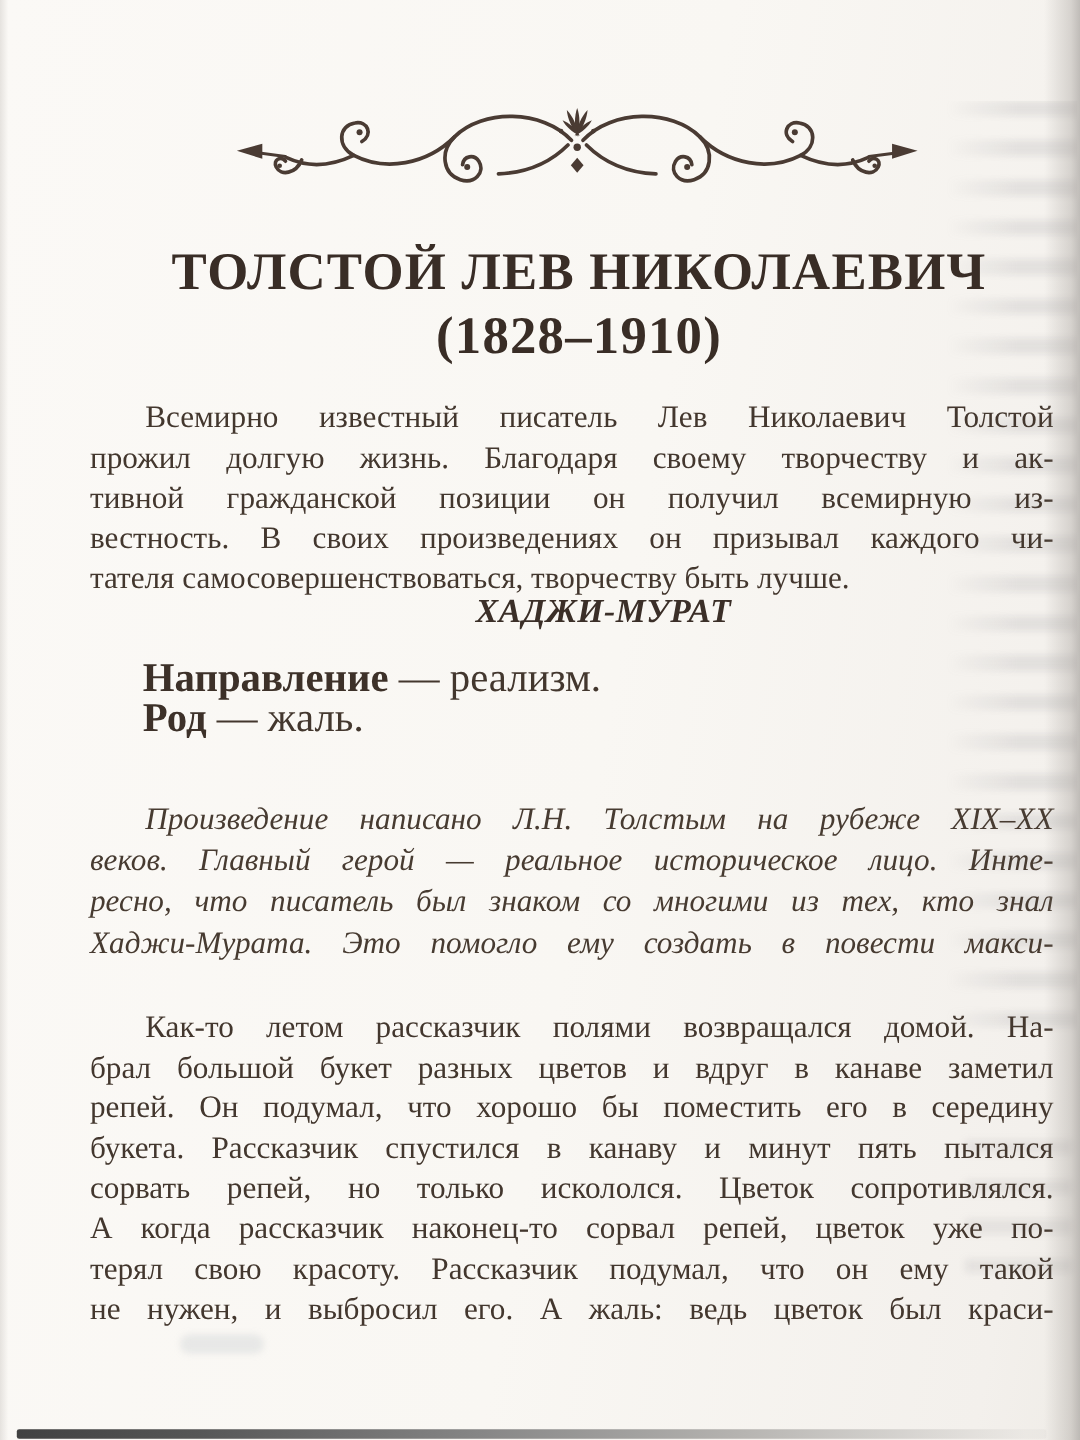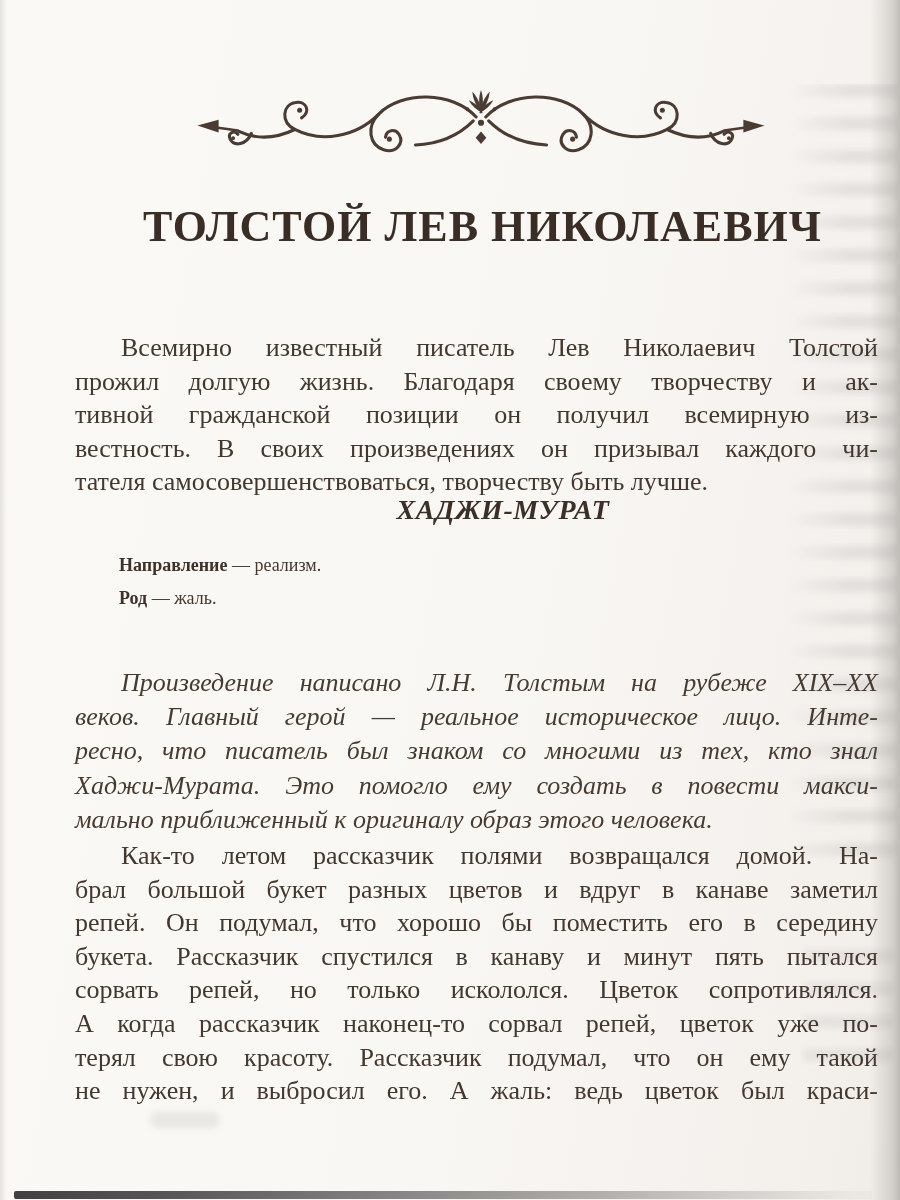--- a/index.html
+++ b/index.html
@@ -62,21 +62,21 @@
   .analysis .text-line{ line-height:34.2px; }
   .summary { top:839px; }
   .summary .text-line { line-height:33.6px; }
   
   .heading {
     position:absolute; left:75px; top:494px; width:856px; margin:0;
     text-align:center; font-size:28px; font-weight:bold; font-style:italic;
     letter-spacing:0.5px; color:#3b2f28;
   }
   
-  .terms { position:absolute; left:119px; top:549px; font-size:18px; }
+  .terms { position:absolute; left:119px; top:549px; font-size:34px; }
   .term-row { line-height:33px; }
   .term-row b { font-weight:bold; color:#3d3129; }
 </style>
 </head>
 <body>
 
 <div class="scan">
 
   <div class="ghost-col"></div>
   <div class="ghost-bottom"></div>
@@ -110,20 +110,21 @@
           <circle cx="-14" cy="-2" r="2"></circle>
         </g>
         <circle cx="0" cy="36" r="3.2"></circle>
         <path d="M0,45 L5.5,51.5 L0,58 L-5.5,51.5 Z"></path>
       </g>
     </g>
   </svg>
 
   <h1 class="title">
     <span>ТОЛСТОЙ ЛЕВ НИКОЛАЕВИЧ</span>
+    <span>(1828–1910)</span>
   </h1>
 
   <div class="para intro">
       <div class="text-line first">Всемирно известный писатель Лев Николаевич Толстой</div>
       <div class="text-line">прожил долгую жизнь. Благодаря своему творчеству и ак-</div>
       <div class="text-line">тивной гражданской позиции он получил всемирную из-</div>
       <div class="text-line">вестность. В своих произведениях он призывал каждого чи-</div>
       <div class="text-line endline">тателя самосовершенствоваться, творчеству быть лучше.</div>
     </div>
 
@@ -136,21 +137,20 @@
     <div class="term-row">
       <b>Род</b><span> — жаль.</span>
     </div>
   </div>
 
   <div class="para analysis">
       <div class="text-line first">Произведение написано Л.Н. Толстым на рубеже XIX–XX</div>
       <div class="text-line">веков. Главный герой — реальное историческое лицо. Инте-</div>
       <div class="text-line">ресно, что писатель был знаком со многими из тех, кто знал</div>
       <div class="text-line">Хаджи-Мурата. Это помогло ему создать в повести макси-</div>
-      <div class="text-line endline">мально приближенный к оригиналу образ этого человека.</div>
     </div>
 
   <div class="para summary">
       <div class="text-line first">Как-то летом рассказчик полями возвращался домой. На-</div>
       <div class="text-line">брал большой букет разных цветов и вдруг в канаве заметил</div>
       <div class="text-line">репей. Он подумал, что хорошо бы поместить его в середину</div>
       <div class="text-line">букета. Рассказчик спустился в канаву и минут пять пытался</div>
       <div class="text-line">сорвать репей, но только искололся. Цветок сопротивлялся.</div>
       <div class="text-line">А когда рассказчик наконец-то сорвал репей, цветок уже по-</div>
       <div class="text-line">терял свою красоту. Рассказчик подумал, что он ему такой</div>

